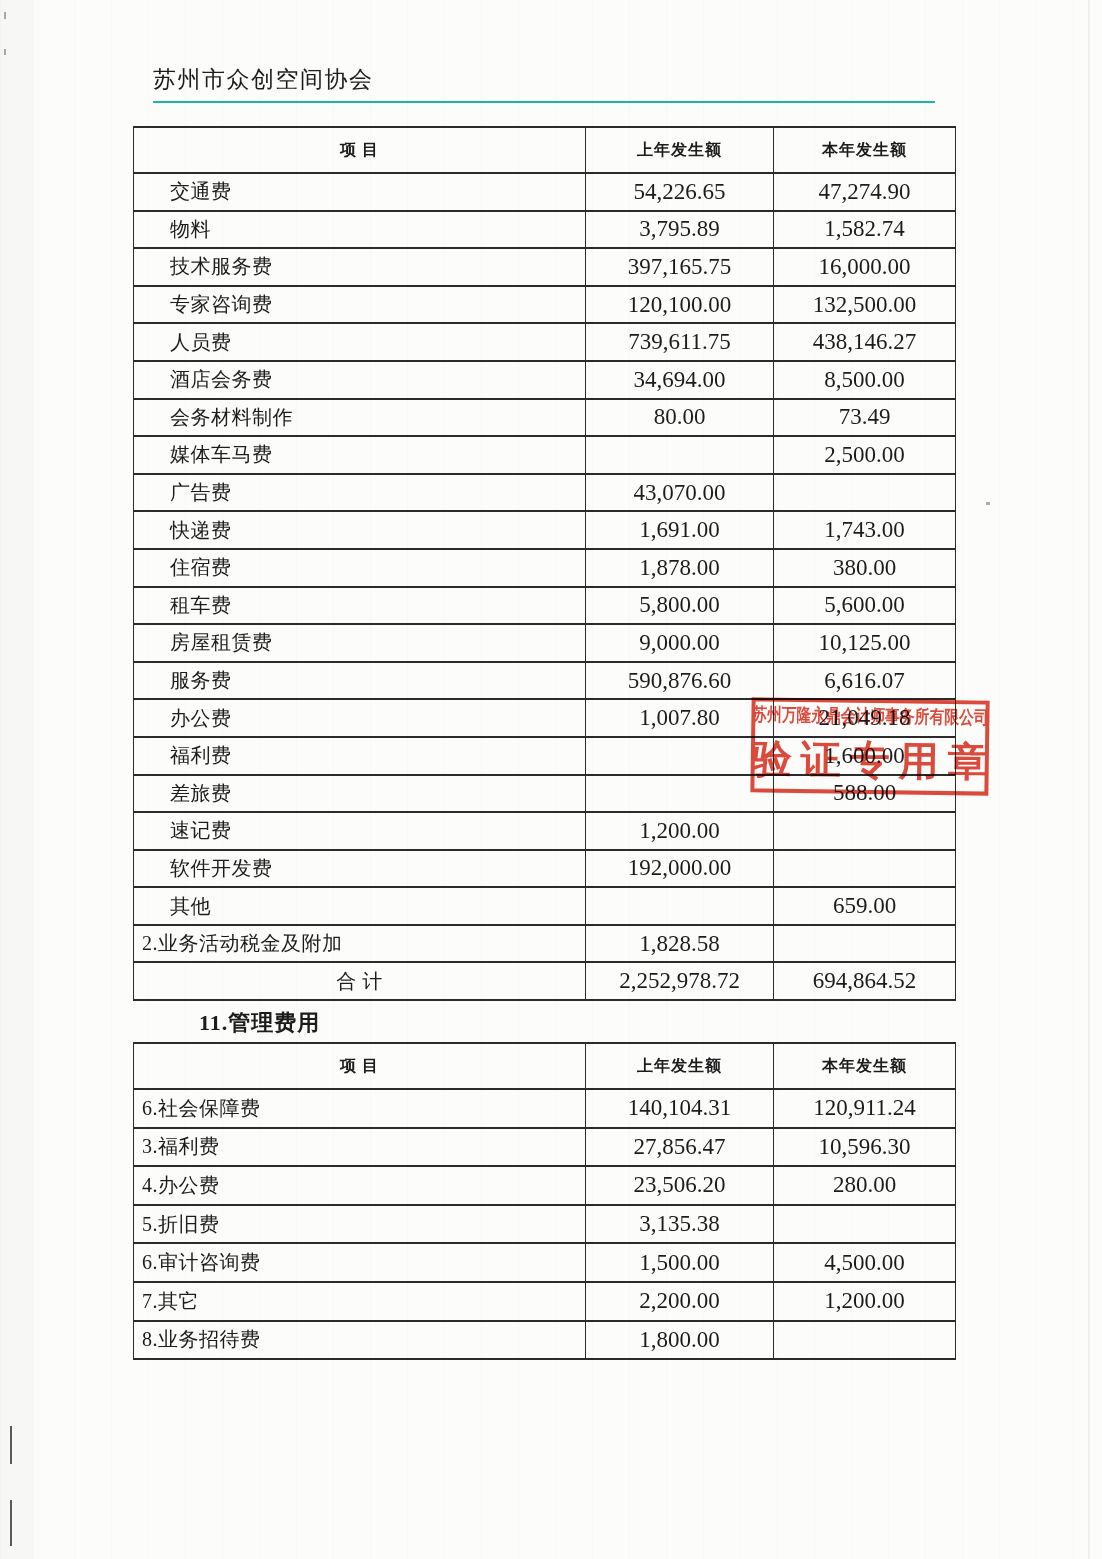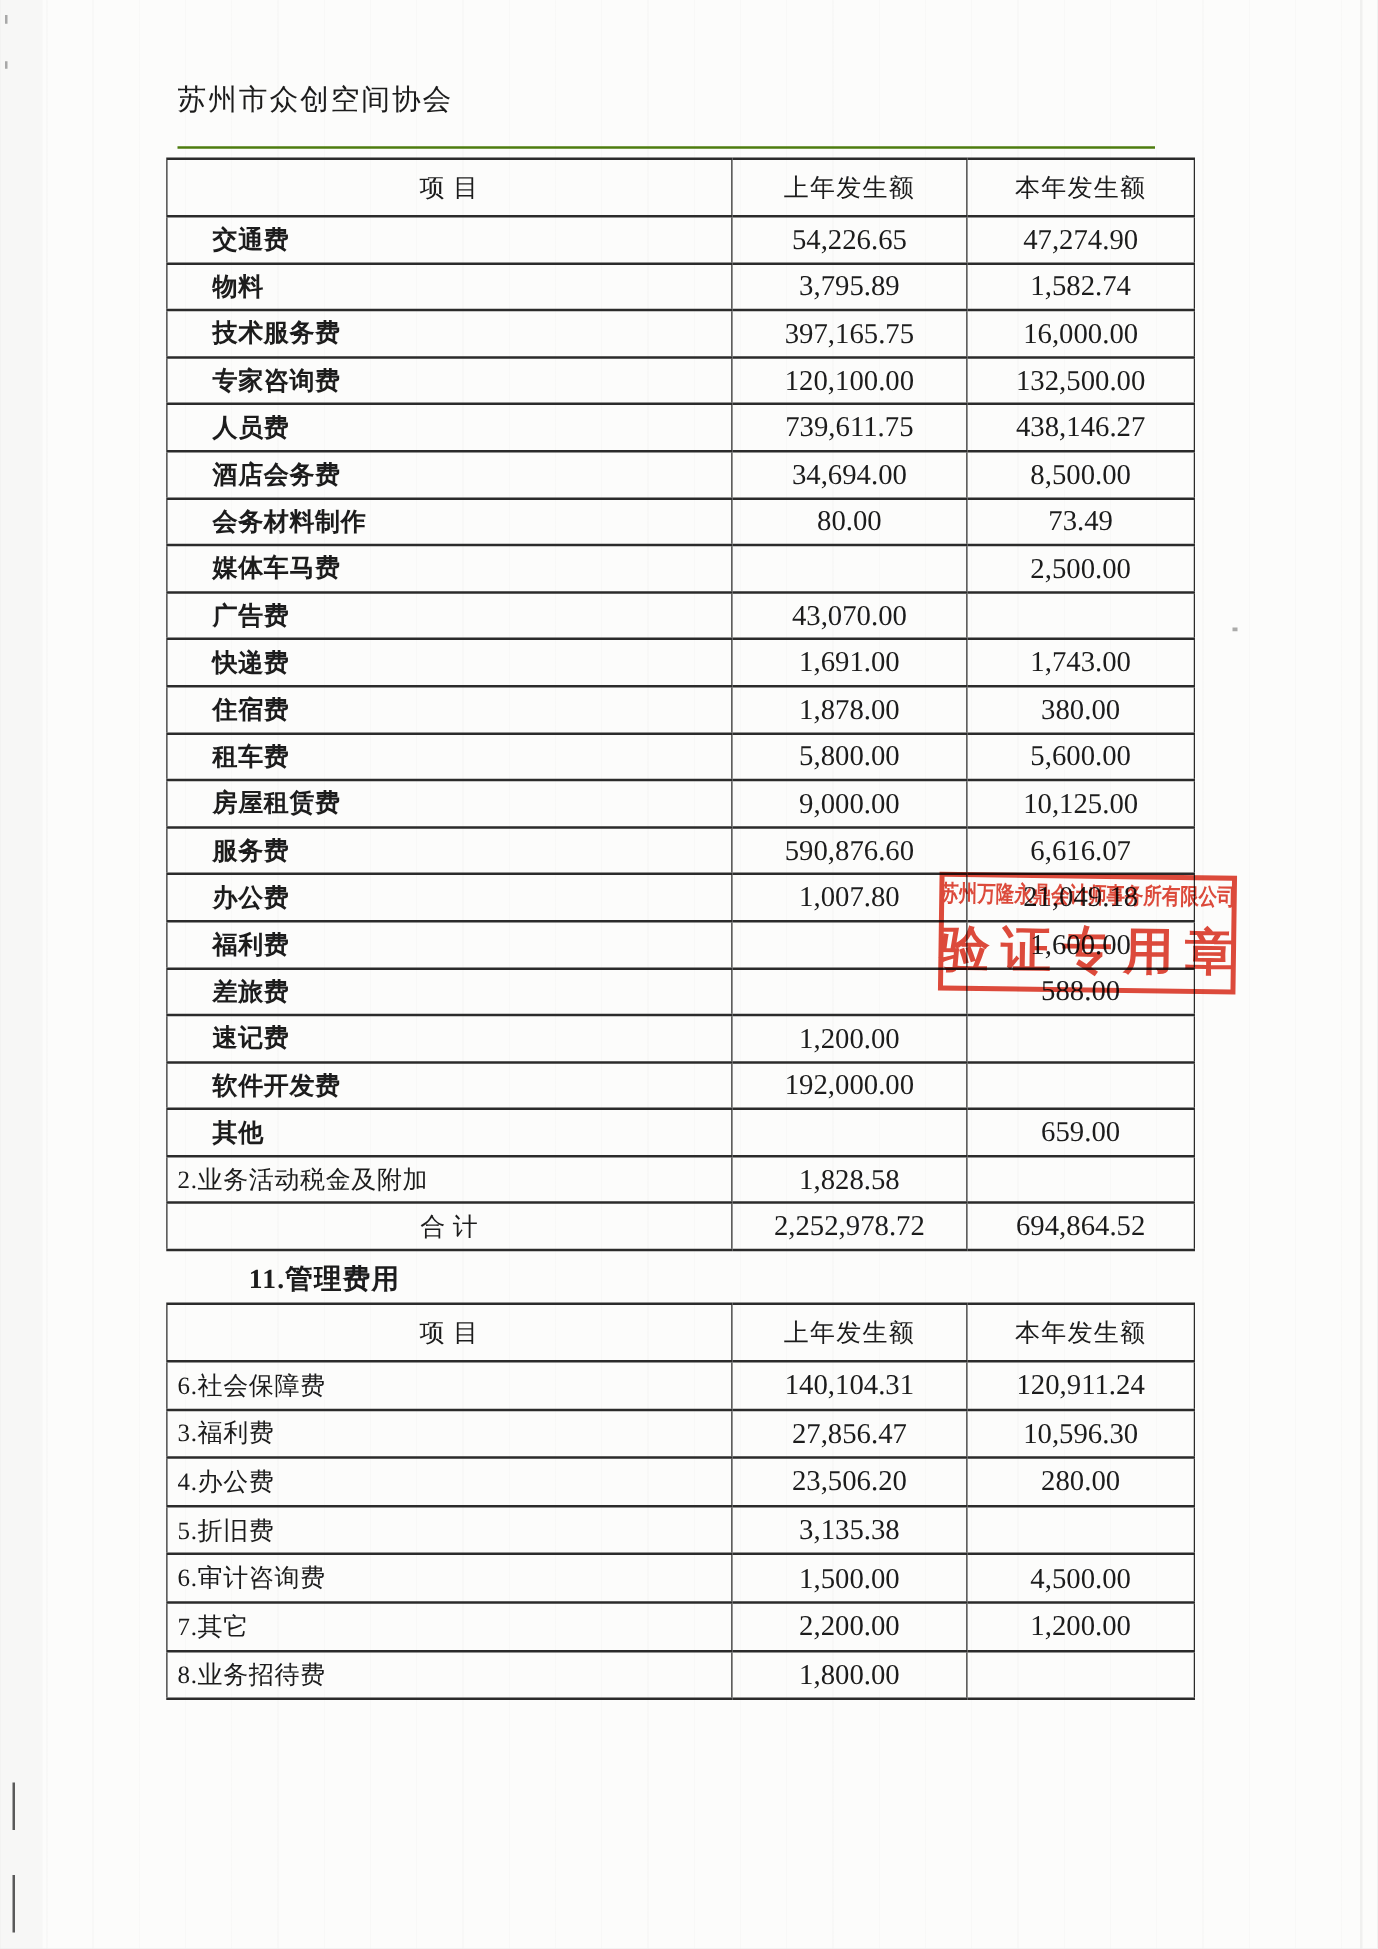--- a/index.html
+++ b/index.html
@@ -29,23 +29,23 @@
     position: absolute; top: 0; bottom: 0; left: 1088px; width: 2px;
     background: rgba(80,80,80,0.07);
   }
   .tick { position: absolute; background: #5a5a5a; width: 2px; }
   .tick1 { left: 10px; top: 1426px; height: 38px; }
   .tick2 { left: 10px; top: 1500px; height: 46px; }
   .speck { position: absolute; background: rgba(90,90,90,0.5); }
 
   .org-header {
     position: absolute;
-    left: 142px; top: 64px; width: 782px;
-    border-bottom: 2px solid #4d7c0f;
-    padding-bottom: 22px;
+    left: 153px; top: 64px; width: 782px;
+    border-bottom: 2px solid #14b8a6;
+    padding-bottom: 6px;
   }
   .org-header .org-name {
     font-size: 23px;
     letter-spacing: 1.5px;
     font-weight: normal;
   }
 
   table.fin {
     position: absolute;
     left: 133px;
@@ -63,27 +63,27 @@
     border-right-width: 1.5px;
     padding: 0;
     overflow: hidden;
     white-space: nowrap;
   }
   table.fin thead tr { height: 46px; }
   #table1 tbody tr { height: 37.6px; }
   #table2 tbody tr { height: 38.6px; }
 
   table.fin th {
-    font-weight: normal;
-    font-size: 20px;
+    font-weight: bold;
+    font-size: 16px;
     text-align: center;
     letter-spacing: 1px;
   }
   td.item { font-size: 20px; text-align: left; letter-spacing: 0.5px; }
-  td.item.indent { padding-left: 36px; font-weight: bold; }
+  td.item.indent { padding-left: 36px; }
   td.item.flush  { padding-left: 8px; }
   td.item.center { text-align: center; padding-left: 0; }
   td.num {
     font-size: 23px;
     text-align: center;
     padding-right: 12px;
     font-family: "Liberation Serif", "DejaVu Serif", serif;
   }
 
   .section-heading {

